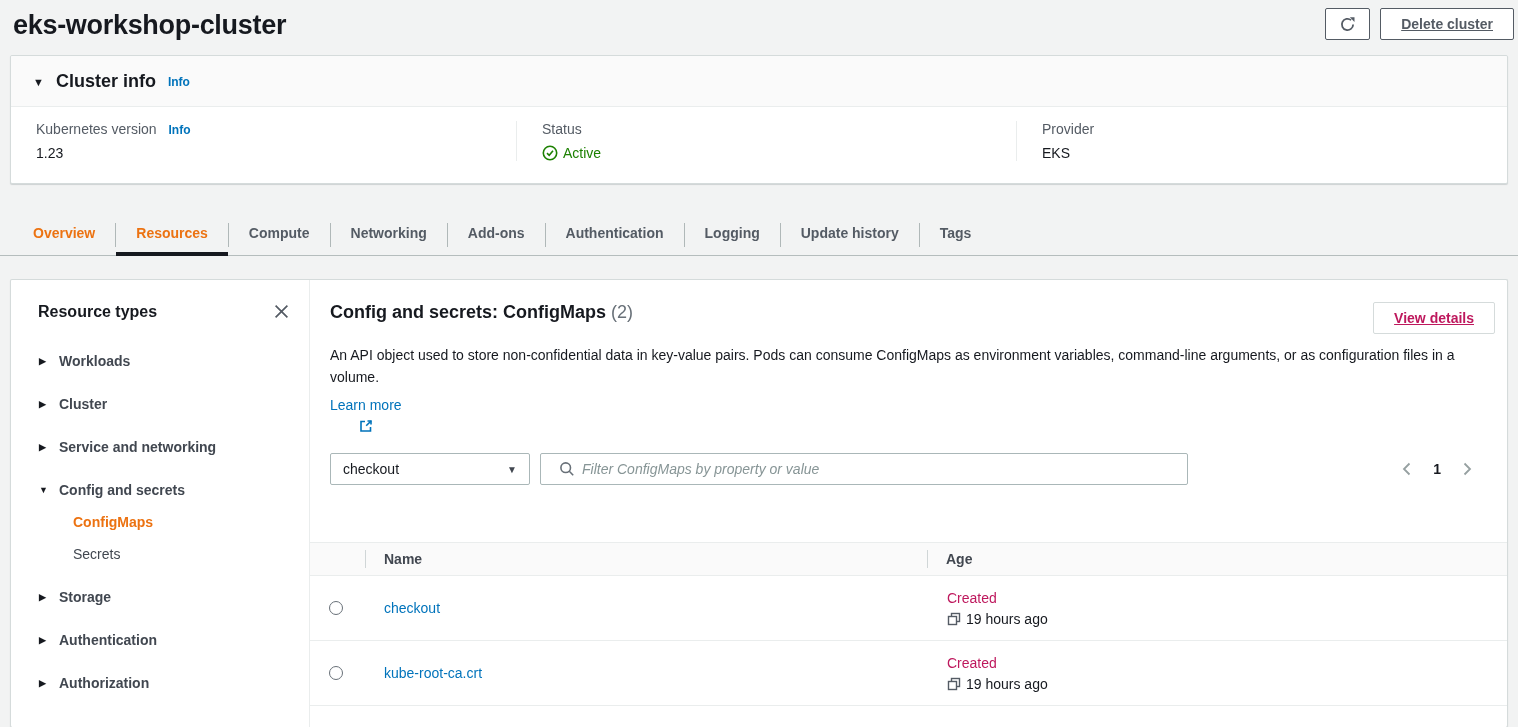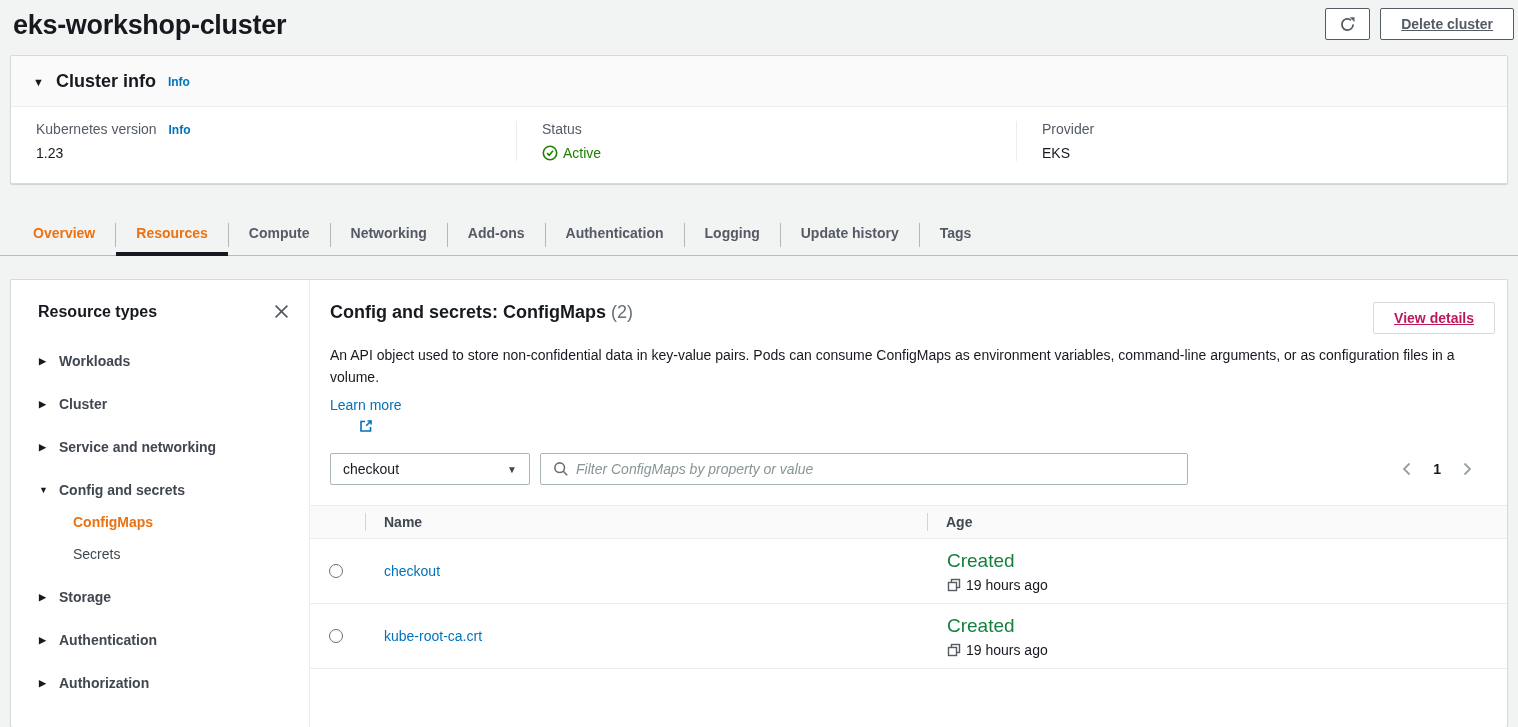--- a/index.html
+++ b/index.html
@@ -68,42 +68,42 @@
   .description { font-size:14px; line-height:22px; color:#16191f; padding:10px 30px 0 20px; }
   .learn-more-row { padding:8px 20px 0 20px; }
   .learn-more { color:#0073bb; font-size:14px; text-decoration:none; cursor:pointer;
                 display:inline-flex; align-items:center; gap:6px;flex-direction:column; }
   .filter-row { display:flex; align-items:center; padding:20px 12px 0 20px; gap:10px; }
   .dropdown { width:200px; height:32px; border:1px solid #aab7b8; border-radius:2px; background:#fff;
               display:flex; align-items:center; justify-content:space-between; padding:0 12px;
               font-size:14px; color:#16191f; cursor:pointer; }
   .dropdown .caret { font-size:10px; color:#414750; }
   .search-box { width:648px; height:32px; border:1px solid #aab7b8; border-radius:2px; background:#fff;
-                display:flex; align-items:center; padding:0 12px; gap:7px; }
+                display:flex; align-items:center; padding:0 18px; gap:7px; }
   .search-box input { border:none; outline:none; flex:1; font-size:14px; font-family:"Liberation Sans",sans-serif; color:#16191f; background:transparent; }
   .search-box input::placeholder { font-style:italic; color:#879596; }
   .pagination { margin-left:auto; display:flex; align-items:center; gap:17px; padding-right:18px; }
   .pg-btn { background:none; border:none; cursor:pointer; display:flex; padding:4px; }
   .pg-num { font-size:14px; font-weight:700; color:#16191f; }
   
   .tbl { margin-top:20px; }
   .tbl-head { display:flex; align-items:center; height:34px; background:#fafafa;
               border-top:1px solid #eaeded; border-bottom:1px solid #eaeded;
-              font-size:14px; font-weight:700; color:#414750; }
+              font-size:14px; font-weight:700; color:#414750;margin-top:37px; }
   .hc-sel { width:55px; }
   .hc-name { flex:1; display:flex; align-items:center; }
   .hc-age { width:580px; display:flex; align-items:center; }
   .hdr-div { width:1px; height:18px; background:#d0d6d7; margin-right:18px; }
   .tbl-row { display:flex; align-items:center; height:65px; border-bottom:1px solid #eaeded; }
   .tc-sel { width:55px; padding-left:19px; display:flex; align-items:center; }
   .radio { width:14px; height:14px; border:1px solid #687078; border-radius:50%; background:#fff; cursor:pointer; display:inline-block; }
   .tc-name { flex:1; padding-left:19px; }
   .tc-name a { color:#0073bb; font-size:14px; text-decoration:none; cursor:pointer; }
   .tc-age { width:580px; padding-left:20px; display:flex; flex-direction:column; justify-content:center; gap:5px; }
-  .age-label { font-size:19px; color:#15803d; }
+  .age-label { font-size:14px; color:#be185d; }
   .age-value { font-size:14px; color:#16191f; display:flex; align-items:center; gap:5px; }
   svg { display:block; }
 </style>
 </head>
 <body>
 
 <div class="page-header">
   <h1>eks-workshop-cluster</h1>
   <div class="header-actions">
     <button class="btn icon-only">

